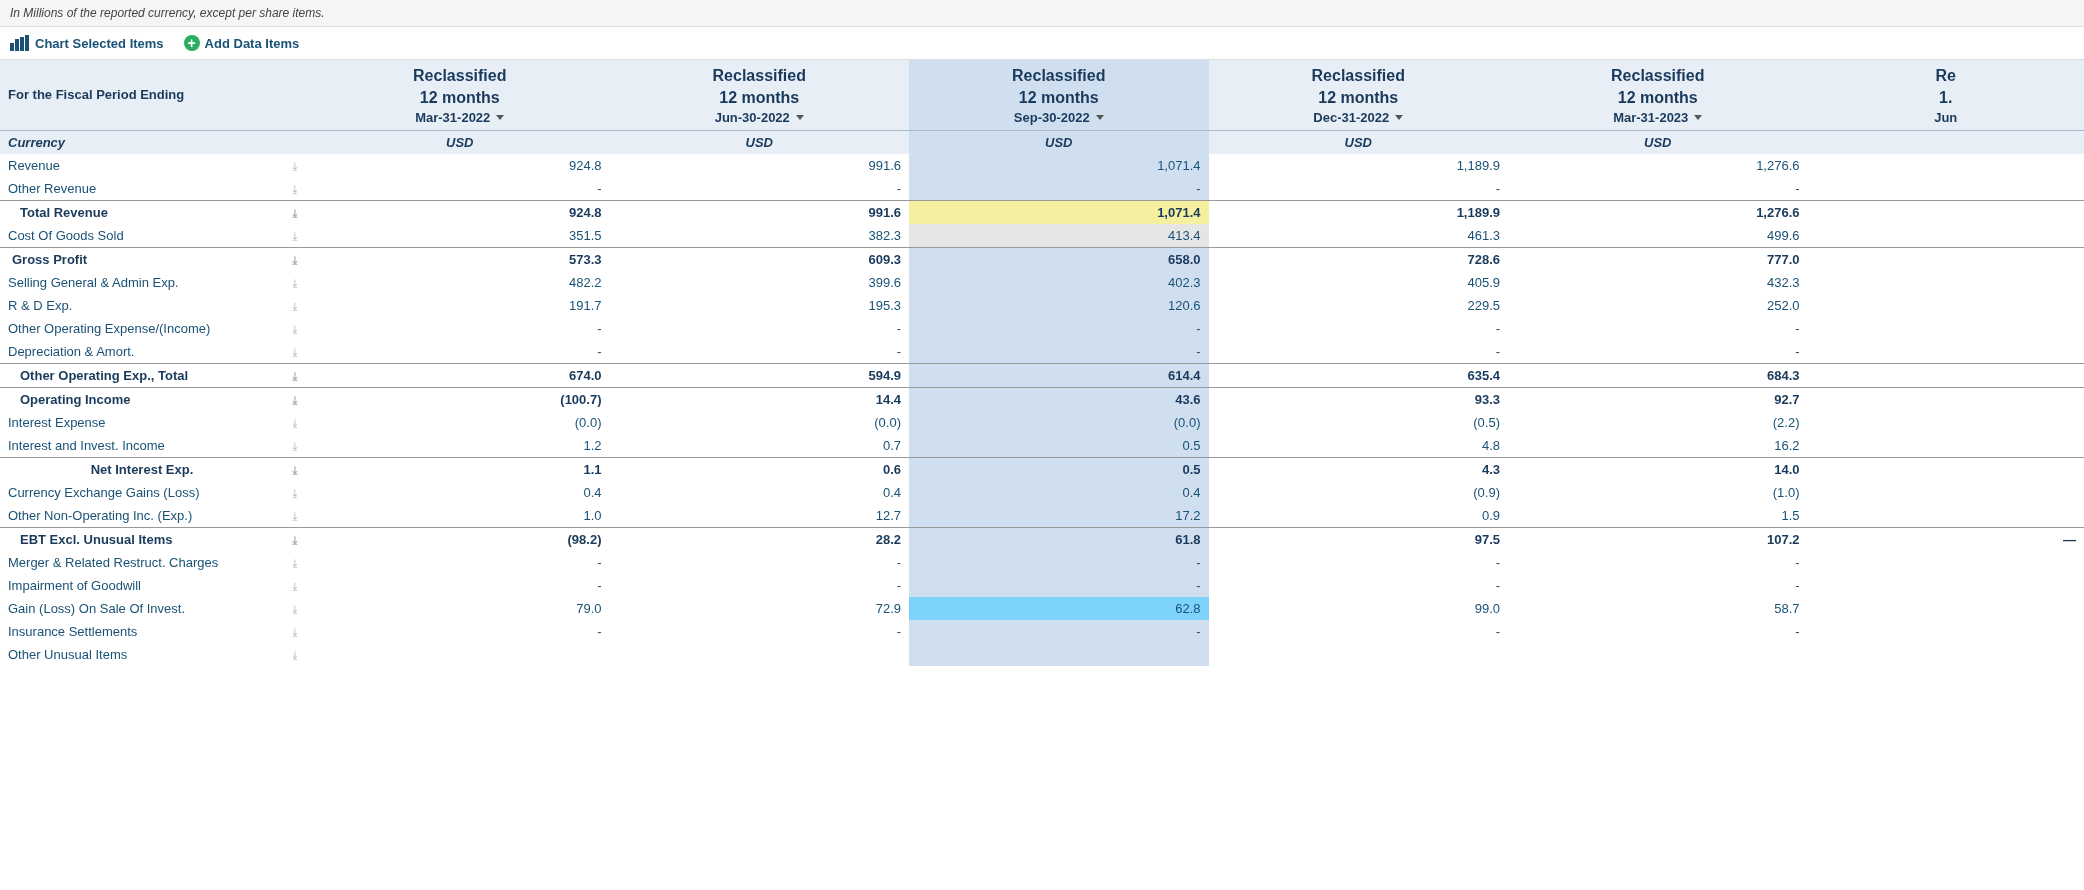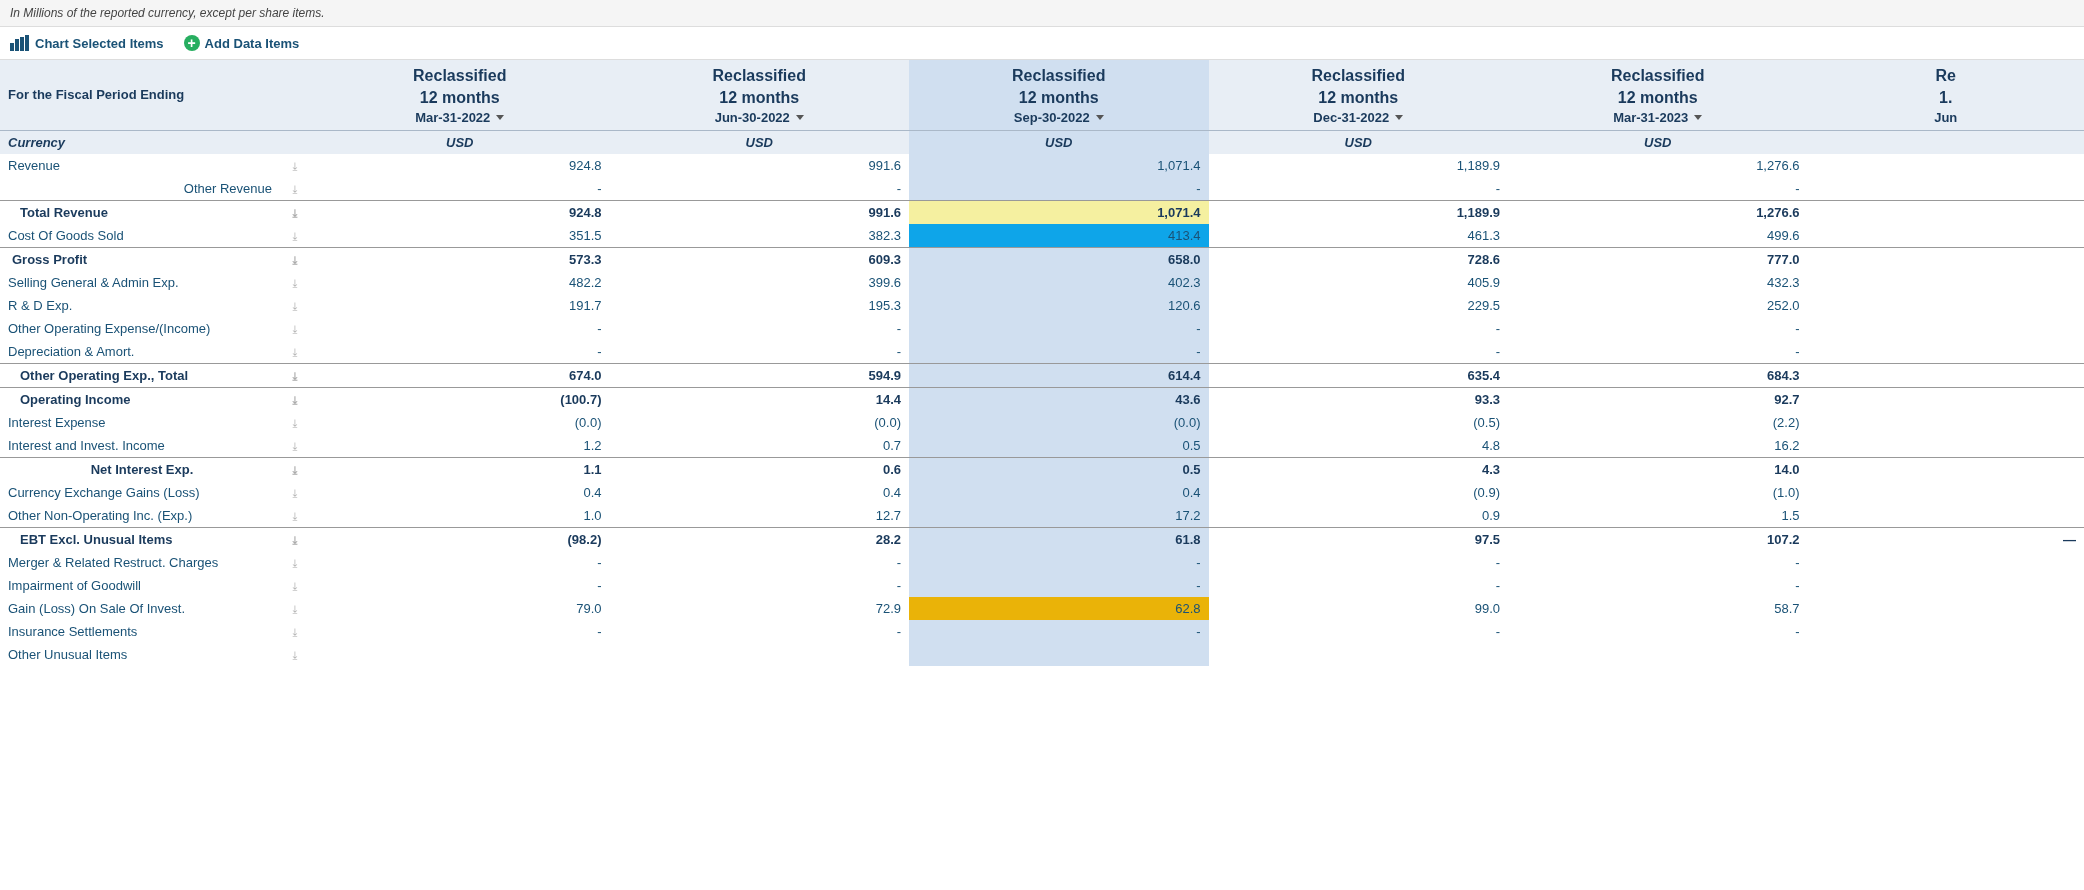--- a/index.html
+++ b/index.html
@@ -205,21 +205,21 @@
             <td style="text-align: left;">Revenue</td>
             <td style="text-align: center; cursor: pointer; color: rgb(136, 136, 136);"><span style="font-size:11px; color:#aaa;">⤓</span></td>
             <td style="text-align: right; min-width: 120px;">924.8</td>
             <td style="text-align: right; min-width: 120px;">991.6</td>
             <td style="text-align: right; min-width: 120px; background: rgb(208, 223, 240);">1,071.4</td>
             <td style="text-align: right; min-width: 120px;">1,189.9</td>
             <td style="text-align: right; min-width: 120px;">1,276.6</td>
             <td style="text-align: right; min-width: 120px;"></td>
           </tr>
           <tr style="color: rgb(26, 82, 118);">
-            <td style="text-align: right;">Other Revenue</td>
+            <td style="text-align: left;">Other Revenue</td>
             <td style="text-align: center; cursor: pointer; color: rgb(136, 136, 136);"><span style="font-size:11px; color:#aaa;">⤓</span></td>
             <td style="text-align: right; min-width: 120px;">-</td>
             <td style="text-align: right; min-width: 120px;">-</td>
             <td style="text-align: right; min-width: 120px; background: rgb(208, 223, 240);">-</td>
             <td style="text-align: right; min-width: 120px;">-</td>
             <td style="text-align: right; min-width: 120px;">-</td>
             <td style="text-align: right; min-width: 120px;"></td>
           </tr>
           <tr style="font-weight: bold; color: rgb(26, 58, 92); border-top: 1px solid rgb(153, 153, 153);">
             <td style="text-align: left; padding-left: 20px;">Total Revenue</td>
@@ -229,21 +229,21 @@
             <td style="text-align: right; min-width: 120px; background: rgb(245, 240, 160); font-weight: bold; border-top: 1px solid rgb(153, 153, 153);">1,071.4</td>
             <td style="text-align: right; min-width: 120px; font-weight: bold; border-top: 1px solid rgb(153, 153, 153);">1,189.9</td>
             <td style="text-align: right; min-width: 120px; font-weight: bold; border-top: 1px solid rgb(153, 153, 153);">1,276.6</td>
             <td style="text-align: right; min-width: 120px; font-weight: bold; border-top: 1px solid rgb(153, 153, 153);"></td>
           </tr>
           <tr style="color: rgb(26, 82, 118);">
             <td style="text-align: left;">Cost Of Goods Sold</td>
             <td style="text-align: center; cursor: pointer; color: rgb(136, 136, 136);"><span style="font-size:11px; color:#aaa;">⤓</span></td>
             <td style="text-align: right; min-width: 120px;">351.5</td>
             <td style="text-align: right; min-width: 120px;">382.3</td>
-            <td style="text-align: right; min-width: 120px; background: #0ea5e9;">413.4</td>
+            <td style="text-align: right; min-width: 120px; background: #e5e5e5;">413.4</td>
             <td style="text-align: right; min-width: 120px;">461.3</td>
             <td style="text-align: right; min-width: 120px;">499.6</td>
             <td style="text-align: right; min-width: 120px;"></td>
           </tr>
           <tr style="font-weight: bold; color: rgb(26, 58, 92); border-top: 1px solid rgb(153, 153, 153);">
             <td style="text-align: left; padding-left: 12px;">Gross Profit</td>
             <td style="text-align: center; cursor: pointer; color: rgb(136, 136, 136);"><span style="font-size:11px; color:#aaa;">⤓</span></td>
             <td style="text-align: right; min-width: 120px; font-weight: bold; border-top: 1px solid rgb(153, 153, 153);">573.3</td>
             <td style="text-align: right; min-width: 120px; font-weight: bold; border-top: 1px solid rgb(153, 153, 153);">609.3</td>
             <td style="text-align: right; min-width: 120px; background: rgb(208, 223, 240); font-weight: bold; border-top: 1px solid rgb(153, 153, 153);">658.0</td>
@@ -389,21 +389,21 @@
             <td style="text-align: right; min-width: 120px; background: rgb(208, 223, 240);">-</td>
             <td style="text-align: right; min-width: 120px;">-</td>
             <td style="text-align: right; min-width: 120px;">-</td>
             <td style="text-align: right; min-width: 120px;"></td>
           </tr>
           <tr style="color: rgb(26, 82, 118);">
             <td style="text-align: left;">Gain (Loss) On Sale Of Invest.</td>
             <td style="text-align: center; cursor: pointer; color: rgb(136, 136, 136);"><span style="font-size:11px; color:#aaa;">⤓</span></td>
             <td style="text-align: right; min-width: 120px;">79.0</td>
             <td style="text-align: right; min-width: 120px;">72.9</td>
-            <td style="text-align: right; min-width: 120px; background: #eab308;">62.8</td>
+            <td style="text-align: right; min-width: 120px; background: #7dd3fc;">62.8</td>
             <td style="text-align: right; min-width: 120px;">99.0</td>
             <td style="text-align: right; min-width: 120px;">58.7</td>
             <td style="text-align: right; min-width: 120px;"></td>
           </tr>
           <tr style="color: rgb(26, 82, 118);">
             <td style="text-align: left;">Insurance Settlements</td>
             <td style="text-align: center; cursor: pointer; color: rgb(136, 136, 136);"><span style="font-size:11px; color:#aaa;">⤓</span></td>
             <td style="text-align: right; min-width: 120px;">-</td>
             <td style="text-align: right; min-width: 120px;">-</td>
             <td style="text-align: right; min-width: 120px; background: rgb(208, 223, 240);">-</td>

